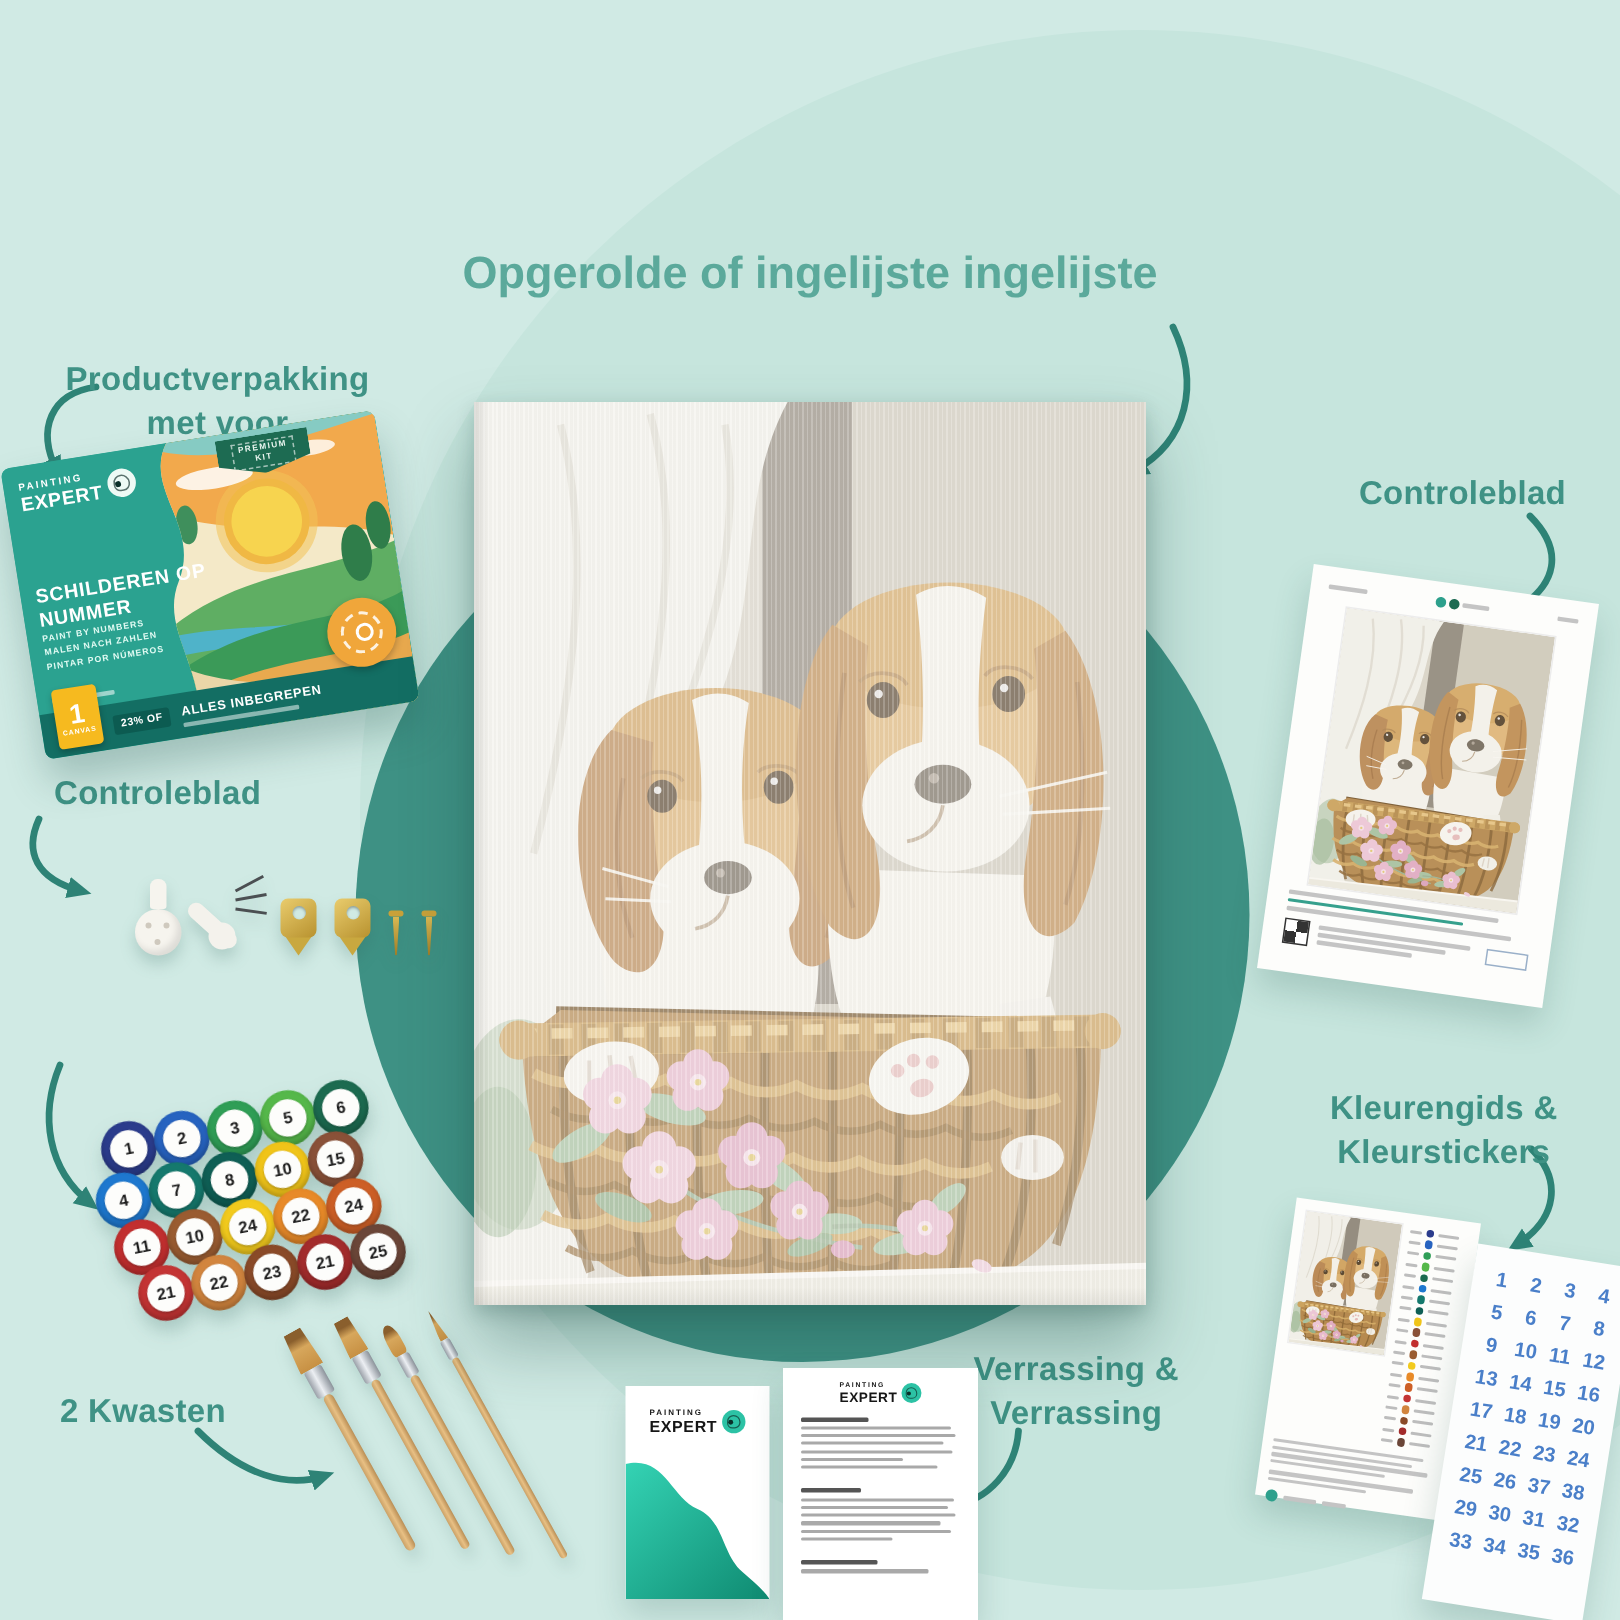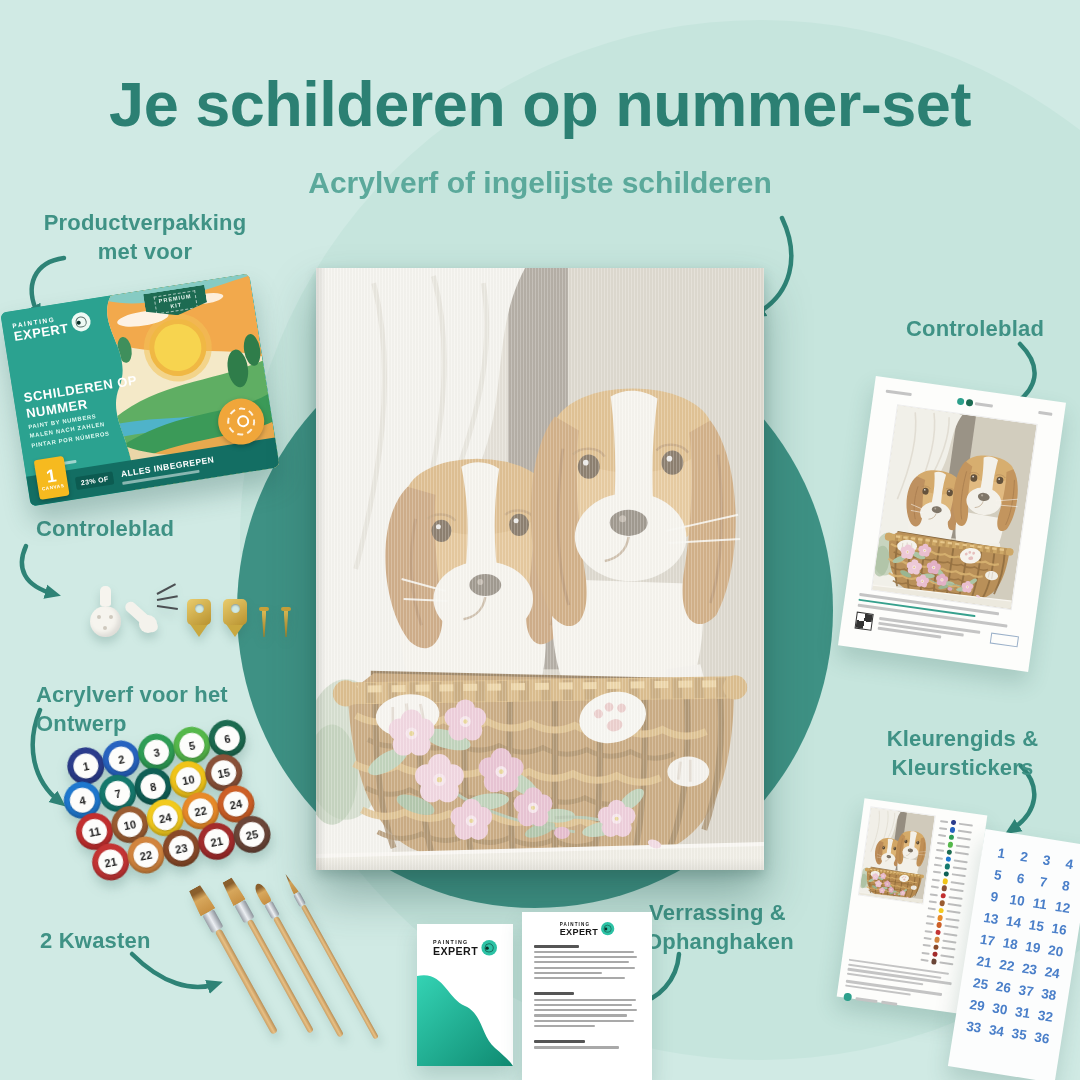--- a/index.html
+++ b/index.html
@@ -380,23 +380,22 @@
       </g>
     </symbol>
   </defs>
 </svg>
 
 <div class="stage">
 
   <div class="circle-subtle"></div>
   <div class="circle-dark"></div>
 
-  <div class="title">Je schilderen op nummer-set</div>
   <div class="subtitle">
-    <div>Acrylverf of ingelijste schilderen</div>
+    <div>Opgerolde of ingelijste ingelijste</div>
   </div>
 
   <svg class="arr" style="left:18px;top:252px" width="56" height="76">
       <path d="M46,6 C16,10 6,34 20,62" marker-end="url(#ah)"></path>
     </svg>
   <svg class="arr" style="left:742px;top:212px" width="70" height="116">
       <path d="M40,6 C58,44 50,82 14,102" marker-end="url(#ah)"></path>
     </svg>
   <svg class="arr" style="left:14px;top:540px" width="60" height="64">
       <path d="M12,6 C2,28 10,46 40,54" marker-end="url(#ah)"></path>
@@ -410,38 +409,34 @@
   <svg class="arr" style="left:988px;top:338px" width="64" height="82">
       <path d="M32,6 C54,28 52,52 20,70" marker-end="url(#ah)"></path>
     </svg>
   <svg class="arr" style="left:993px;top:760px" width="58" height="84">
       <path d="M28,6 C48,26 46,52 18,70" marker-end="url(#ah)"></path>
     </svg>
   <svg class="arr" style="left:625px;top:948px" width="64" height="72">
       <path d="M54,6 C52,32 34,52 10,56" marker-end="url(#ah)"></path>
     </svg>
 
-  <div class="note center" style="left:30px;top:208px;width:230px">
+  <div class="note center" style="left:30px;top:238px;width:230px">
     <div>Productverpakking</div>
     <div>met voor</div>
   </div>
   <div class="note" style="left:36px;top:514px">Controleblad</div>
-  <div class="note" style="left:36px;top:680px">
-    <div>Acrylverf voor het</div>
-    <div>Ontwerp</div>
-  </div>
   <div class="note" style="left:40px;top:926px">2 Kwasten</div>
   <div class="note center" style="left:875px;top:314px;width:200px">Controleblad</div>
   <div class="note center" style="left:865px;top:724px;width:195px">
     <div>Kleurengids &amp;</div>
     <div>Kleurstickers</div>
   </div>
   <div class="note center" style="left:645px;top:898px;width:145px">
     <div>Verrassing &amp;</div>
-    <div>Ophanghaken</div>
+    <div>Verrassing</div>
   </div>
 
   <div class="box">
     <svg class="box-art" viewBox="0 0 252 196">
       <defs>
         <clipPath id="artclip">
             <path d="M112,0 C92,28 126,58 106,92 C88,122 114,148 104,196 L252,196 L252,0 Z"></path>
           </clipPath>
       </defs>
       <rect width="252" height="196" fill="#2ba290"></rect>

